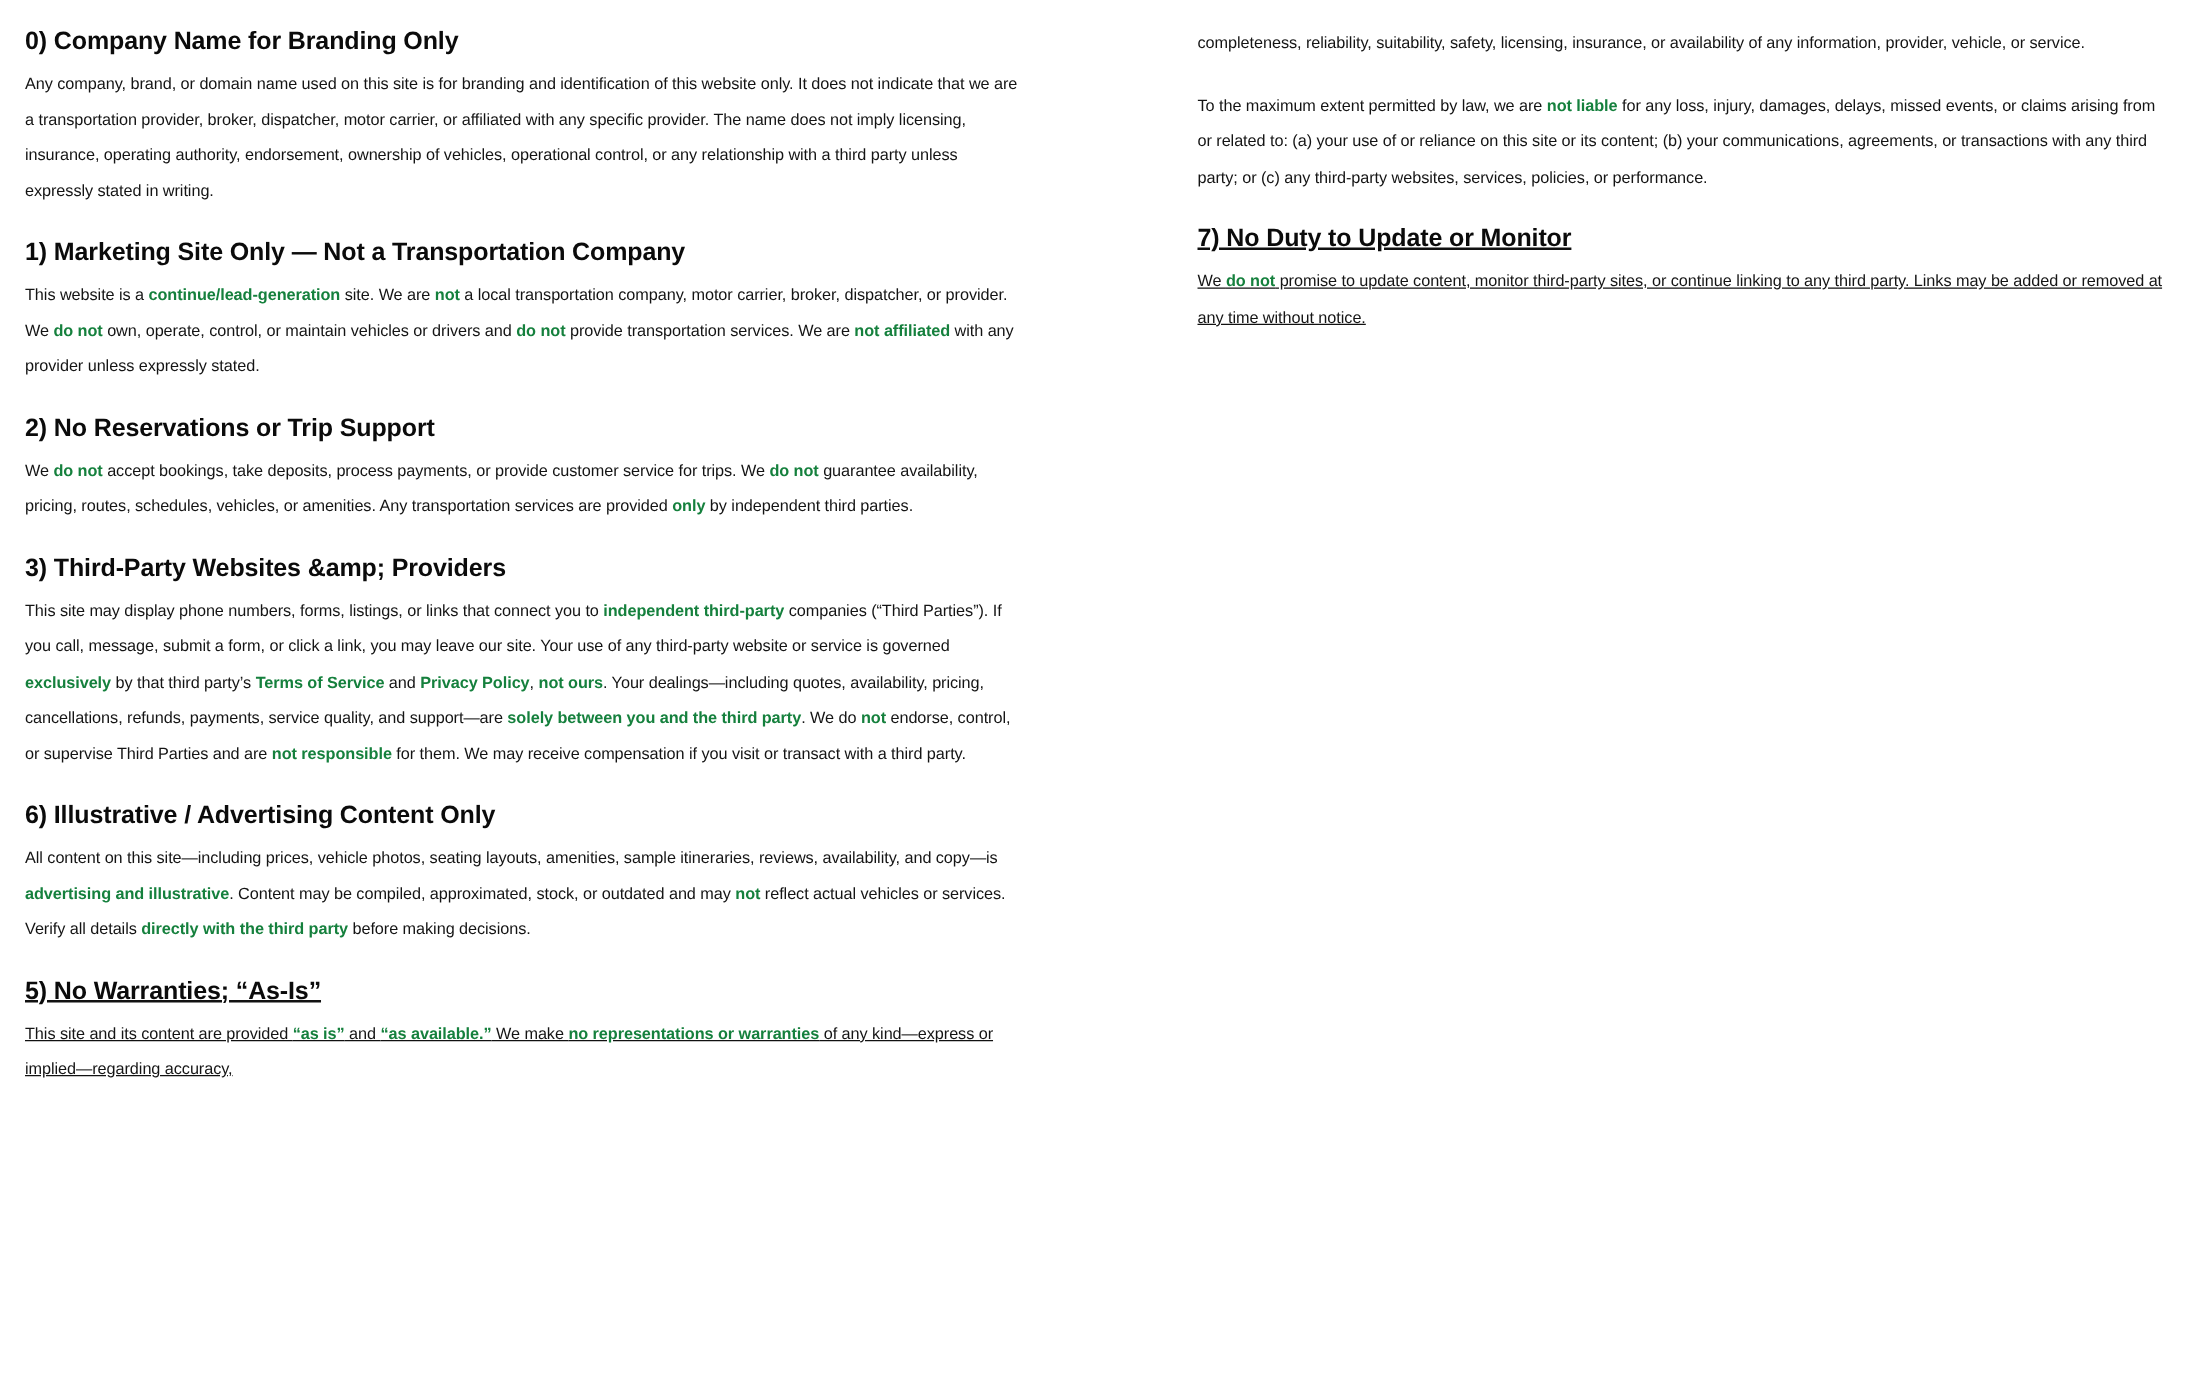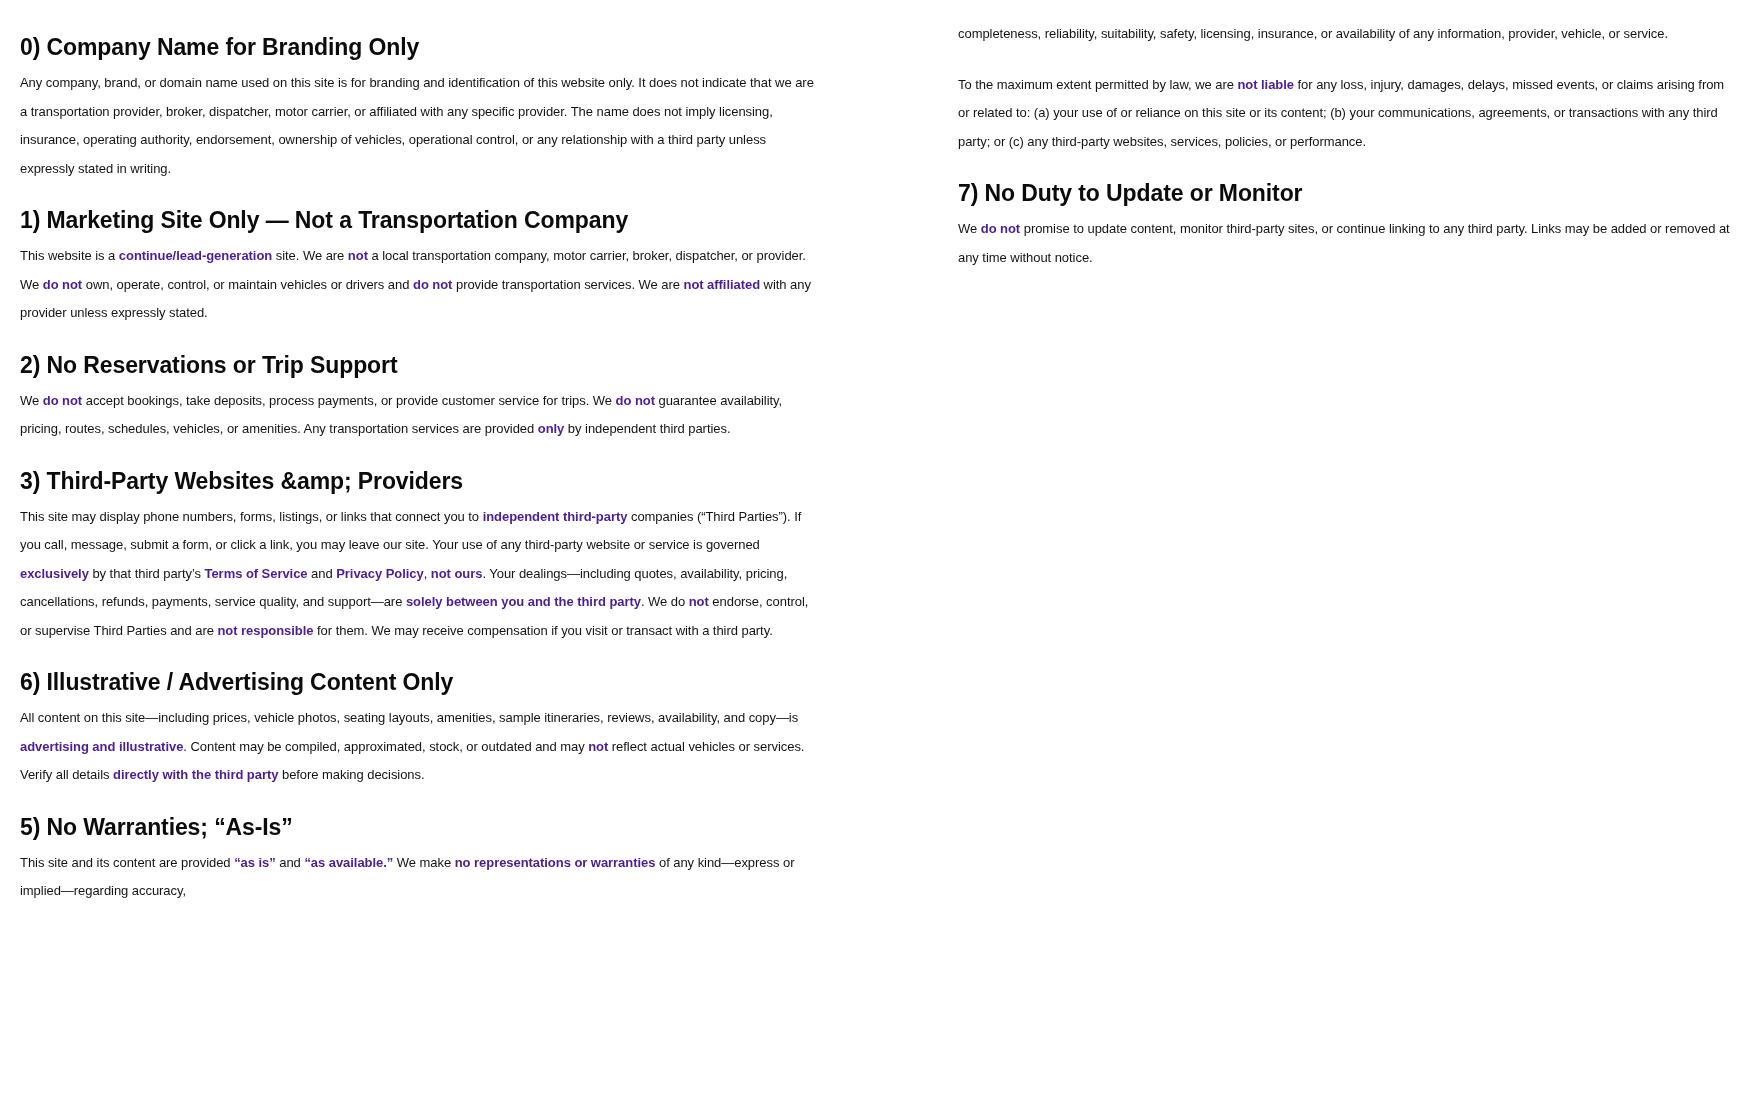--- a/index.html
+++ b/index.html
@@ -40,39 +40,40 @@
   }
   .col-right {
     width: 794px;
     padding-right: 20px;
   }
   .section {
     margin: 0 0 22px 0;
   }
   .section:last-child {
     margin-bottom: 0;
+    text-decoration: underline;
   }
   h2.heading {
-    font-size: 23px;
+    font-size: 20px;
     line-height: 1.35;
     font-weight: bold;
-    margin: 12px 0 6px 0;
+    margin: 0 0 6px 0;
     letter-spacing: -0.1px;
     color: #0b0b0b;
   }
   p.body {
     font-size: 13px;
     line-height: 28.5px;
     margin: 0;
     color: #141414;
     letter-spacing: -0.05px;
   }
   p.body b {
     font-weight: bold;
-    color: #4c1d95;
+    color: #15803d;
   }
   .continued {
     margin-top: 0;
   }
 </style>
 </head>
 <body>
 
 <div class="page">
   <div class="columns">

